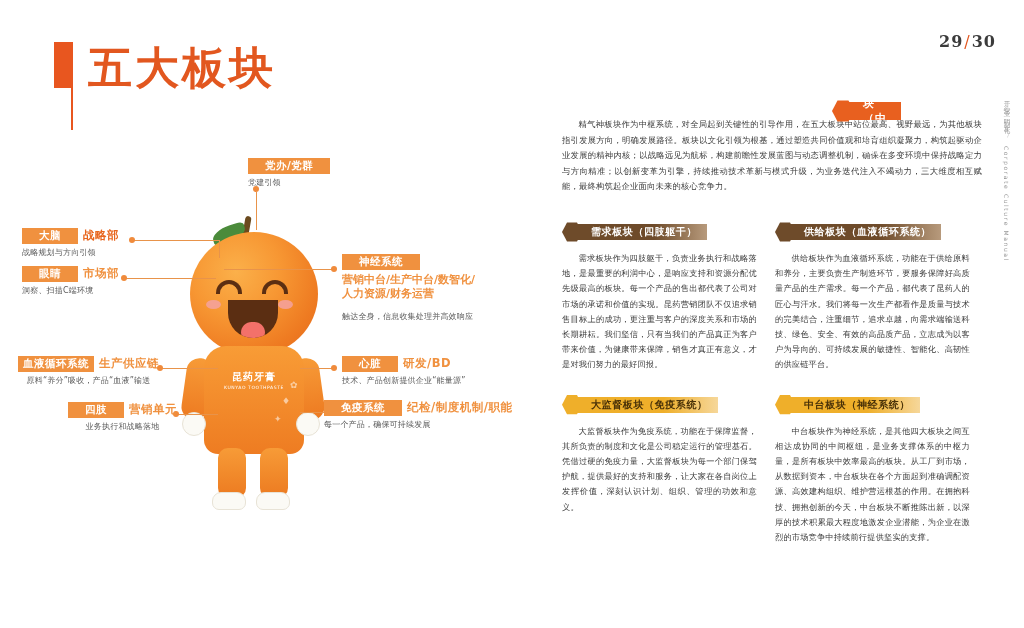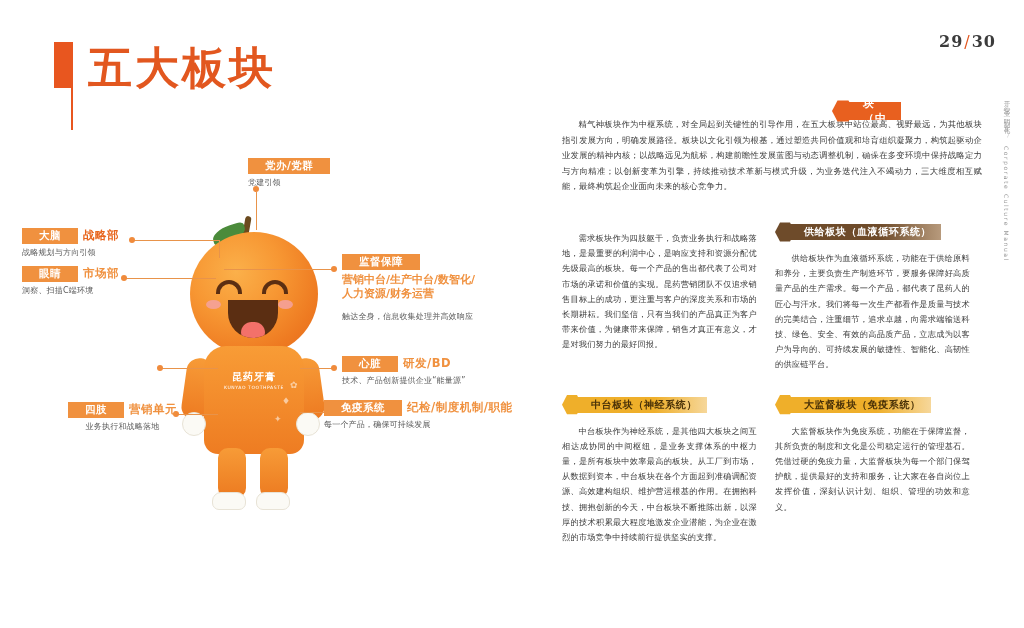--- a/index.html
+++ b/index.html
@@ -287,32 +287,39 @@
     </div>
 
     <div class="lbl" style="left:22px; top:116px;">
       <div class="row">
         <span class="tagchip">眼睛</span>
         <span class="dept orange2">市场部</span>
       </div>
       <div class="desc">洞察、扫描C端环境</div>
     </div>
 
+    <div class="lbl" style="left:18px; top:206px;">
+      <div class="row">
+        <span class="tagchip wide">血液循环系统</span>
+        <span class="dept orange2">生产供应链</span>
+      </div>
+      <div class="desc center">原料“养分”吸收，产品“血液”输送</div>
+    </div>
 
     <div class="lbl" style="left:68px; top:252px;">
       <div class="row">
         <span class="tagchip">四肢</span>
         <span class="dept orange2">营销单元</span>
       </div>
       <div class="desc center">业务执行和战略落地</div>
     </div>
 
     <div class="lbl right" style="left:342px; top:104px;">
       <div class="row">
-        <span class="tagchip">监督保障</span>
+        <span class="tagchip">神经系统</span>
       </div>
       <div class="multi" style="white-space:pre-line;">营销中台/生产中台/数智化/
 人力资源/财务运营</div>
       <div class="desc" style="margin-top:10px;">触达全身，信息收集处理并高效响应</div>
     </div>
 
     <div class="lbl right" style="left:342px; top:206px;">
       <div class="row">
         <span class="tagchip">心脏</span>
         <span class="dept orange2">研发/BD</span>
@@ -335,42 +342,46 @@
         <div class="hex"></div>
         <div class="ribbon">精气神板块（中枢系统）</div>
       </div>
     </div>
     <div class="body-text">精气神板块作为中枢系统，对全局起到关键性的引导作用，在五大板块中站位最高、视野最远，为其他板块指引发展方向，明确发展路径。板块以文化引领为根基，通过塑造共同价值观和培育组织凝聚力，构筑起驱动企业发展的精神内核；以战略远见为航标，构建前瞻性发展蓝图与动态调整机制，确保在多变环境中保持战略定力与方向精准；以创新变革为引擎，持续推动技术革新与模式升级，为业务迭代注入不竭动力，三大维度相互赋能，最终构筑起企业面向未来的核心竞争力。</div>
   </div>
 
   <div class="grid2">
     <div class="grid-row">
       <div class="panel brown">
+        <div class="sec-head">
+          <div class="hex"></div>
+          <div class="ribbon">需求板块（四肢躯干）</div>
+        </div>
         <div class="body-text">需求板块作为四肢躯干，负责业务执行和战略落地，是最重要的利润中心，是响应支持和资源分配优先级最高的板块。每一个产品的售出都代表了公司对市场的承诺和价值的实现。昆药营销团队不仅追求销售目标上的成功，更注重与客户的深度关系和市场的长期耕耘。我们坚信，只有当我们的产品真正为客户带来价值，为健康带来保障，销售才真正有意义，才是对我们努力的最好回报。</div>
       </div>
       <div class="panel brown">
         <div class="sec-head">
           <div class="hex"></div>
           <div class="ribbon">供给板块（血液循环系统）</div>
         </div>
         <div class="body-text">供给板块作为血液循环系统，功能在于供给原料和养分，主要负责生产制造环节，要服务保障好高质量产品的生产需求。每一个产品，都代表了昆药人的匠心与汗水。我们将每一次生产都看作是质量与技术的完美结合，注重细节，追求卓越，向需求端输送科技、绿色、安全、有效的高品质产品，立志成为以客户为导向的、可持续发展的敏捷性、智能化、高韧性的供应链平台。</div>
       </div>
     </div>
 
     <div class="grid-row" style="margin-top:22px;">
+      <div class="panel gold2">
+        <div class="sec-head">
+          <div class="hex"></div>
+          <div class="ribbon">大监督板块（免疫系统）</div>
+        </div>
+        <div class="body-text">大监督板块作为免疫系统，功能在于保障监督，其所负责的制度和文化是公司稳定运行的管理基石。凭借过硬的免疫力量，大监督板块为每一个部门保驾护航，提供最好的支持和服务，让大家在各自岗位上发挥价值，深刻认识计划、组织、管理的功效和意义。</div>
+      </div>
       <div class="panel gold">
         <div class="sec-head">
           <div class="hex"></div>
           <div class="ribbon">中台板块（神经系统）</div>
         </div>
         <div class="body-text">中台板块作为神经系统，是其他四大板块之间互相达成协同的中间枢纽，是业务支撑体系的中枢力量，是所有板块中效率最高的板块。从工厂到市场，从数据到资本，中台板块在各个方面起到准确调配资源、高效建构组织、维护营运根基的作用。在拥抱科技、拥抱创新的今天，中台板块不断推陈出新，以深厚的技术积累最大程度地激发企业潜能，为企业在激烈的市场竞争中持续前行提供坚实的支撑。</div>
       </div>
-      <div class="panel gold2">
-        <div class="sec-head">
-          <div class="hex"></div>
-          <div class="ribbon">大监督板块（免疫系统）</div>
-        </div>
-        <div class="body-text">大监督板块作为免疫系统，功能在于保障监督，其所负责的制度和文化是公司稳定运行的管理基石。凭借过硬的免疫力量，大监督板块为每一个部门保驾护航，提供最好的支持和服务，让大家在各自岗位上发挥价值，深刻认识计划、组织、管理的功效和意义。</div>
-      </div>
     </div>
   </div>
 
 </div>
 
 </body></html>

